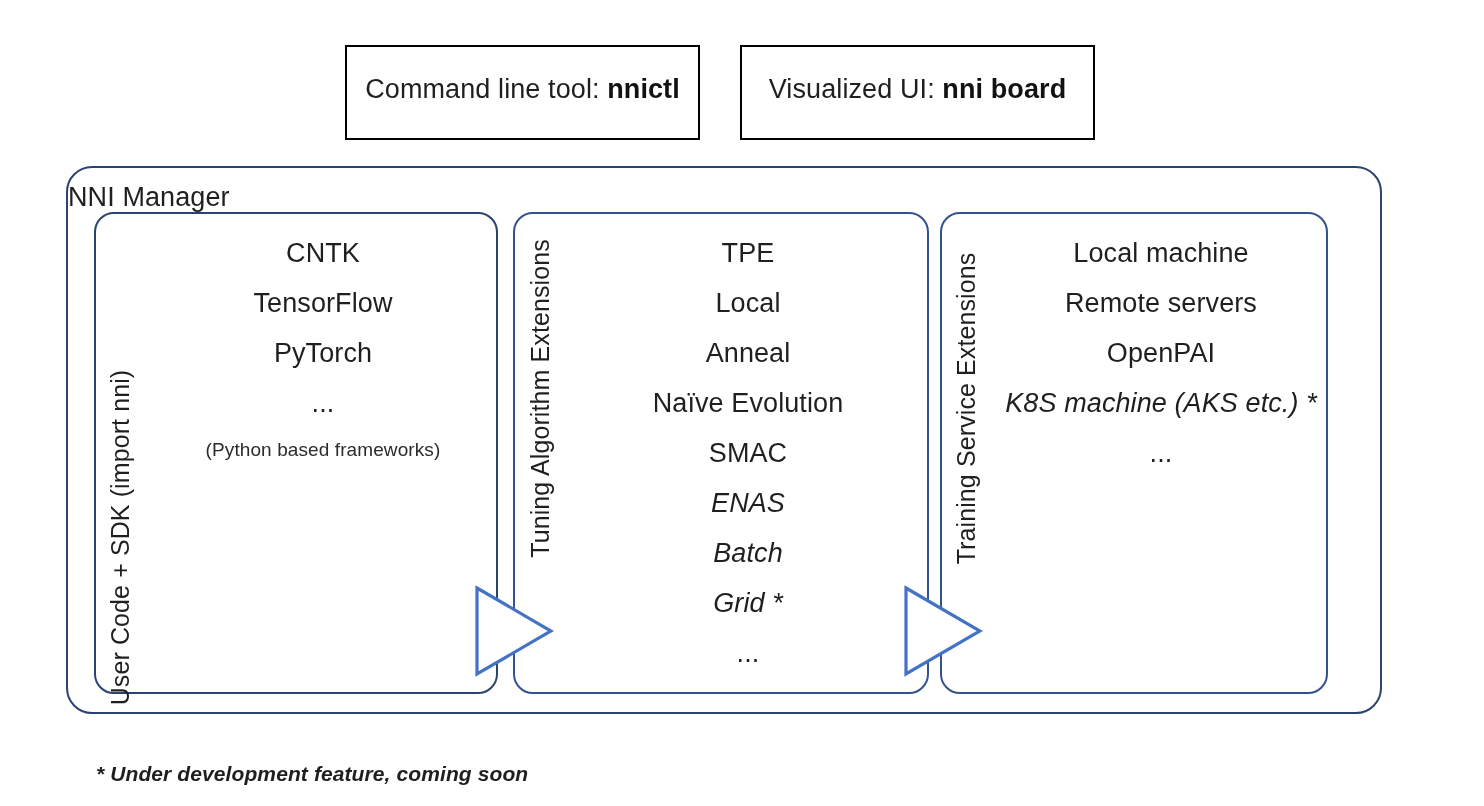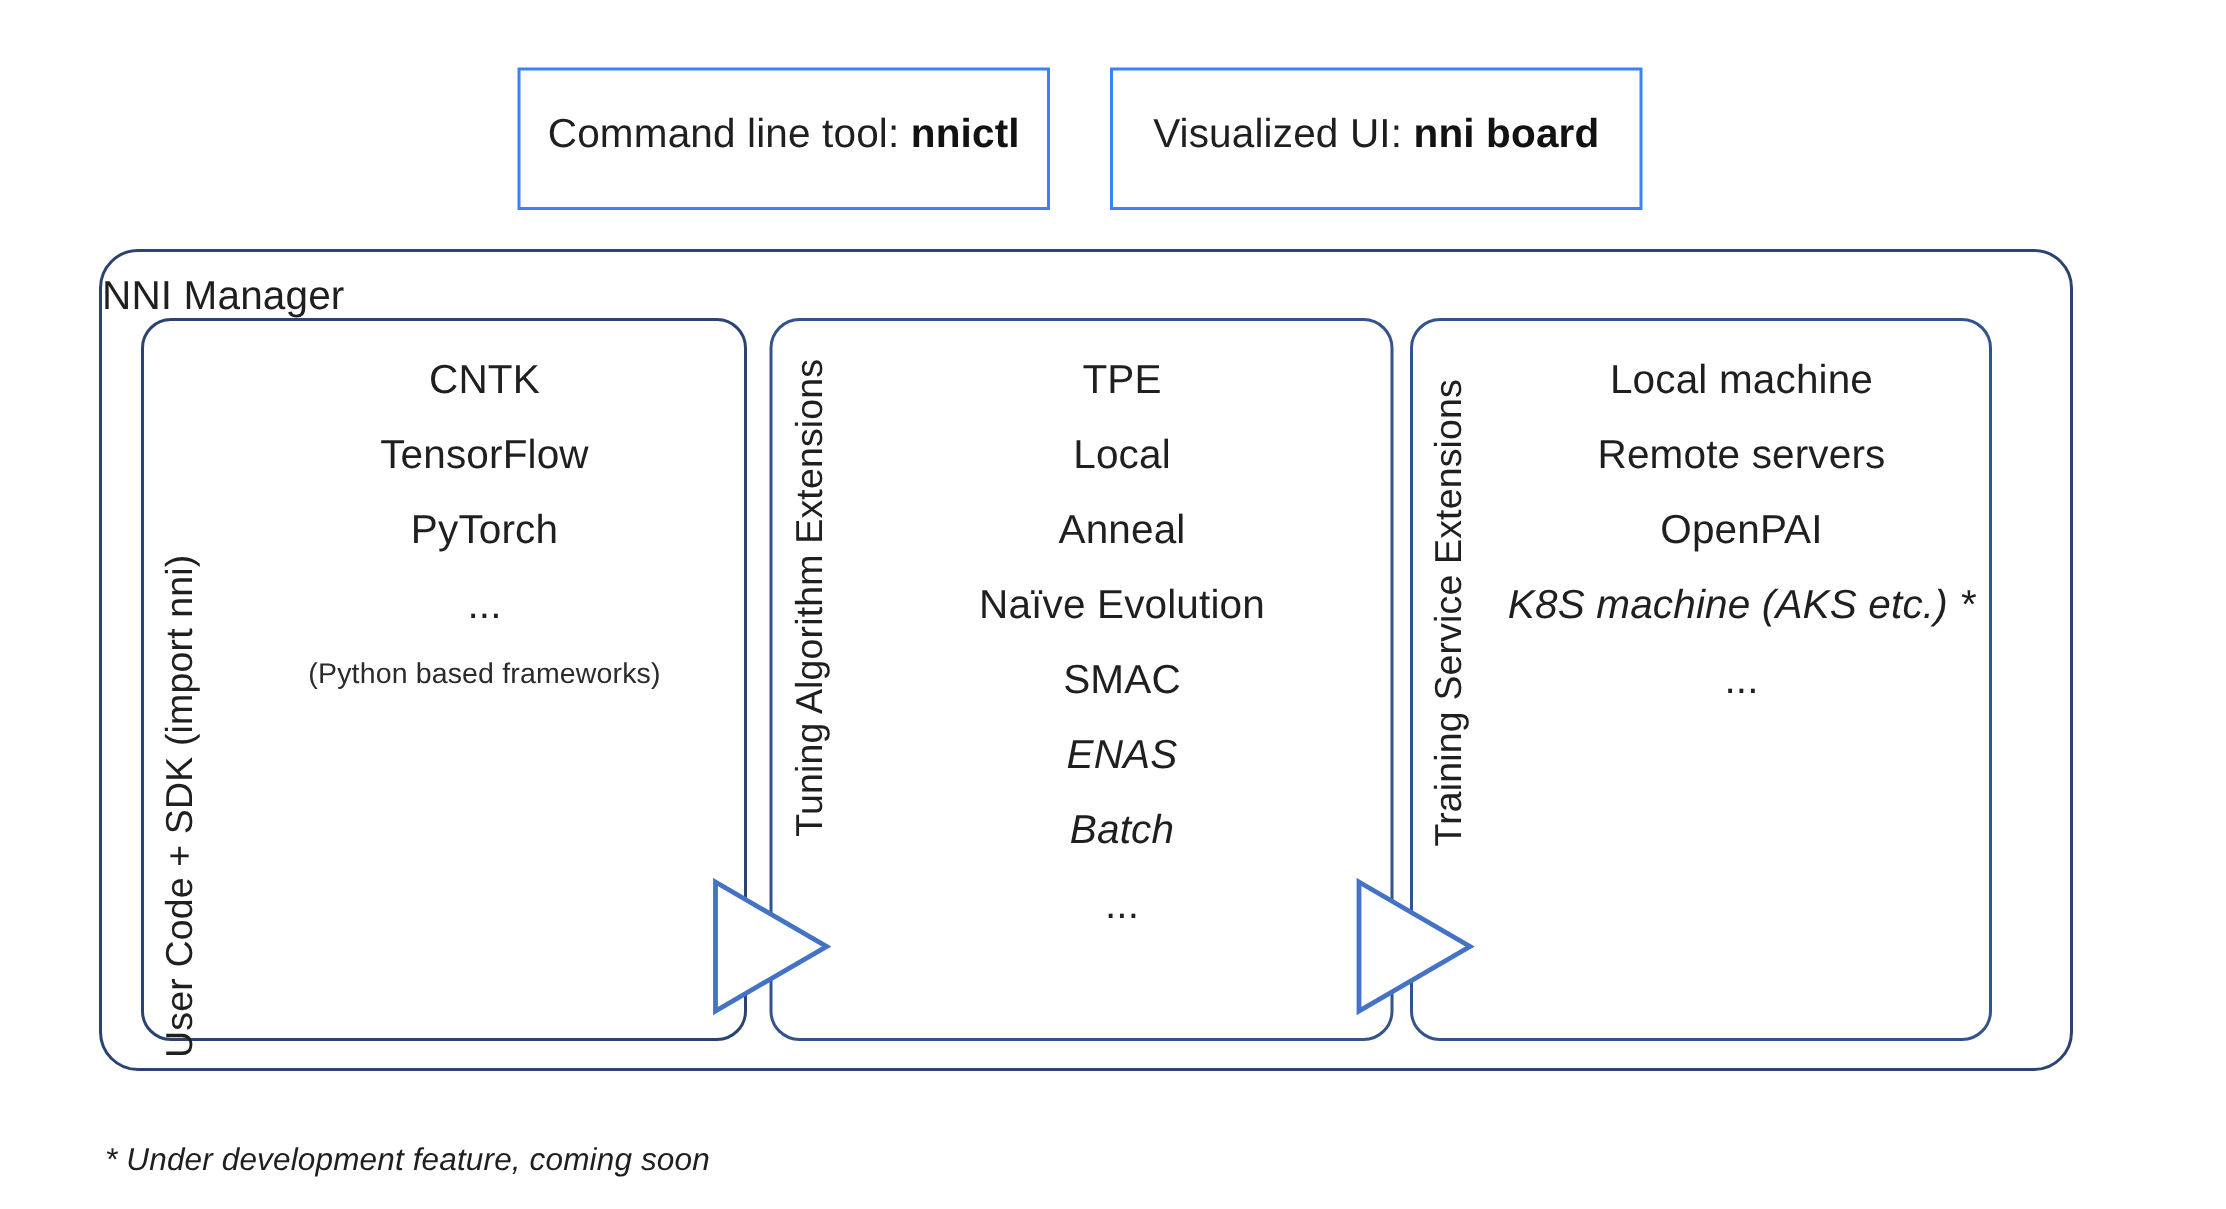--- a/index.html
+++ b/index.html
@@ -19,21 +19,21 @@
     width: 1484px;
     height: 806px;
     background: #ffffff;
     overflow: hidden;
   }
 
   
   .top-box {
     position: absolute;
     box-sizing: border-box;
-    border: 2px solid #3b82f6;
+    border: 2px solid #000000;
     background: #ffffff;
     display: flex;
     align-items: center;
     justify-content: center;
     padding-bottom: 6px;
   }
   .top-box .label {
     font-size: 27px;
     font-weight: 300;
     color: #1f1f1f;
@@ -141,24 +141,24 @@
     width: 80px;
     height: 92px;
     z-index: 5;
   }
   #arrow-1 { left: 474px; top: 585px; }
   #arrow-2 { left: 903px; top: 585px; }
 
   
   #footnote {
     position: absolute;
-    left: 70px;
+    left: 96px;
     top: 762px;
     font-size: 21px;
-    font-weight: 400;
+    font-weight: 700;
     font-style: italic;
     color: #1f1f1f;
     letter-spacing: 0.1px;
   }
 </style>
 </head>
 <body>
 
 <div id="canvas">
 
@@ -196,20 +196,21 @@
       <span>Tuning Algorithm Extensions</span>
     </div>
     <div class="items">
       <div class="item">TPE</div>
       <div class="item">Local</div>
       <div class="item">Anneal</div>
       <div class="item">Naïve Evolution</div>
       <div class="item">SMAC</div>
       <div class="item italic">ENAS</div>
       <div class="item italic">Batch</div>
+      <div class="item italic">Grid *</div>
       <div class="item dots">...</div>
     </div>
   </div>
 
   <div class="panel" id="panel-training">
     <div class="vlabel">
       <span>Training Service Extensions</span>
     </div>
     <div class="items">
       <div class="item">Local machine</div>

